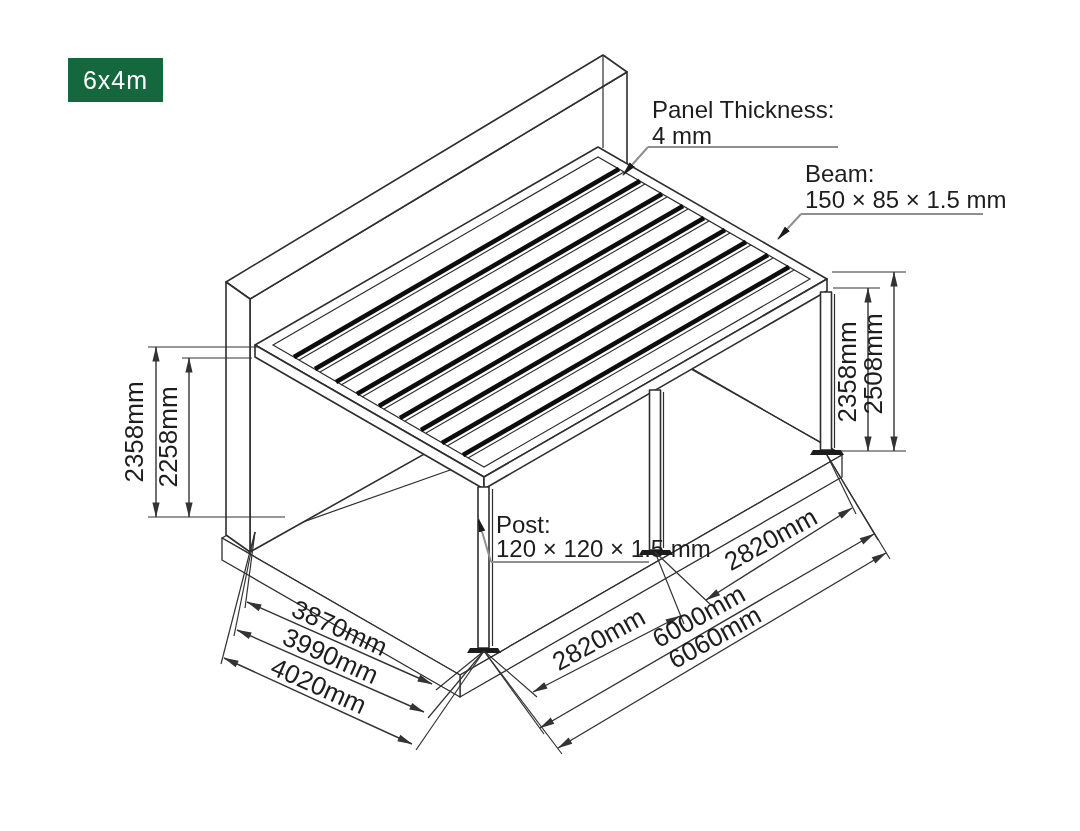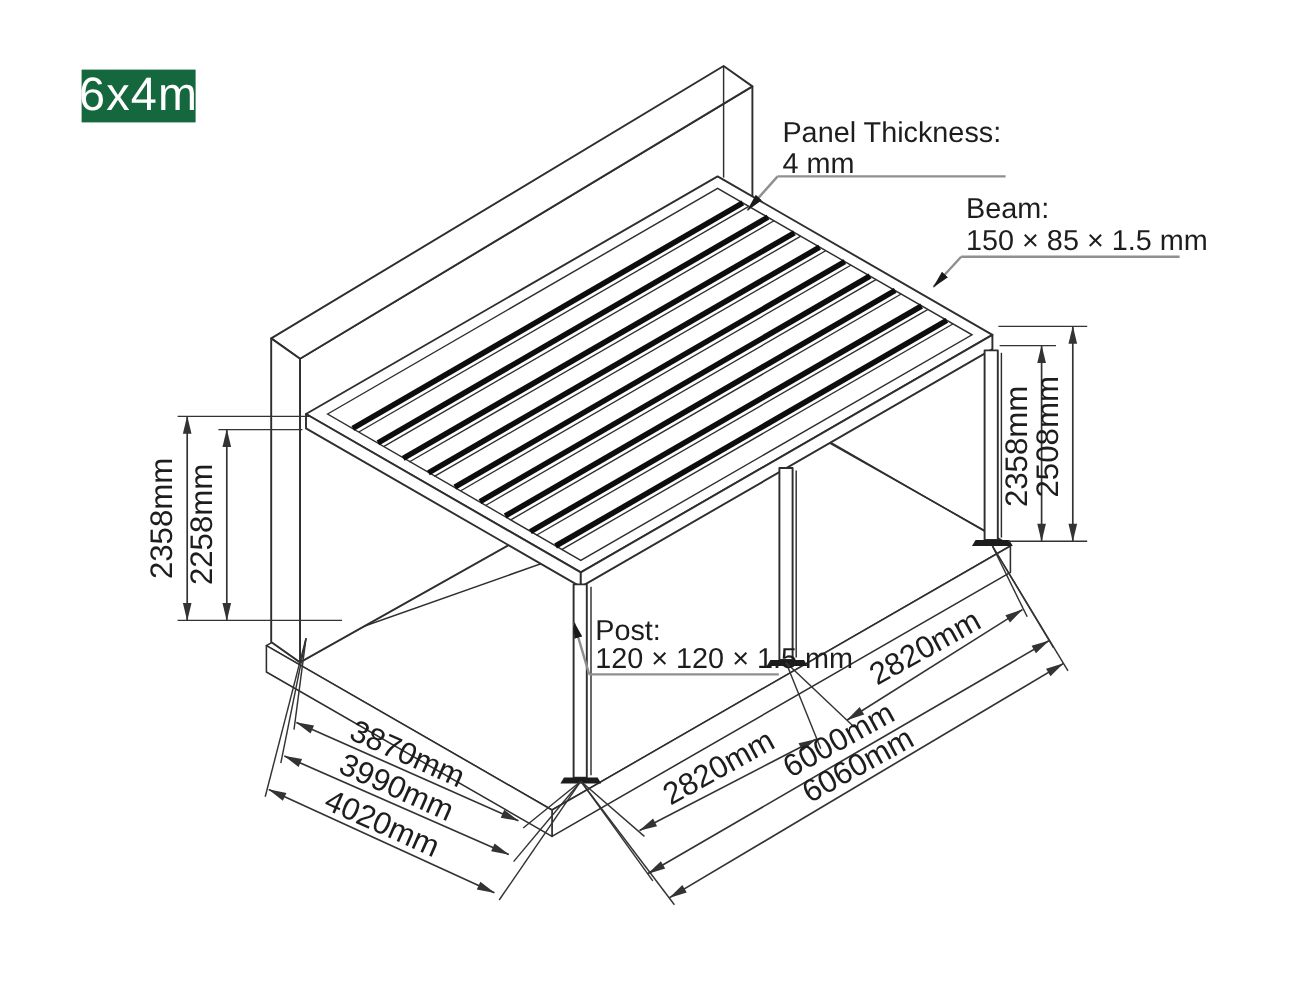--- a/index.html
+++ b/index.html
@@ -1,19 +1,19 @@
 <!DOCTYPE html>
 <html><head>
 <meta charset="utf-8">
 <style>
   html,body{margin:0;padding:0;background:#ffffff;}
   .stage{position:relative;width:1080px;height:831px;background:#ffffff;
          font-family:"Liberation Sans",sans-serif;overflow:hidden;}
   .badge{position:absolute;left:68px;top:58px;width:95px;height:44px;
-         background:#15673e;color:#ffffff;font-size:39px;line-height:44px;
+         background:#15673e;color:#ffffff;font-size:25px;line-height:44px;
          display:flex;align-items:center;justify-content:center;letter-spacing:1px;}
   svg{position:absolute;left:0;top:0;}
   .outline{fill:#ffffff;stroke:#2e2e2e;stroke-width:1.6;stroke-linejoin:round;}
   .thin{fill:none;stroke:#2e2e2e;stroke-width:1.2;}
   .slat{stroke:#0d0d0d;stroke-width:4.6;}
   .slatline{stroke:#2e2e2e;stroke-width:1.1;}
   .dimline{stroke:#333333;stroke-width:1.4;fill:none;}
   .extline{stroke:#333333;stroke-width:1.2;fill:none;}
   .leader{stroke:#8f8f8f;stroke-width:2;fill:none;}
   .dim{font-size:26px;fill:#1d1d1d;}

